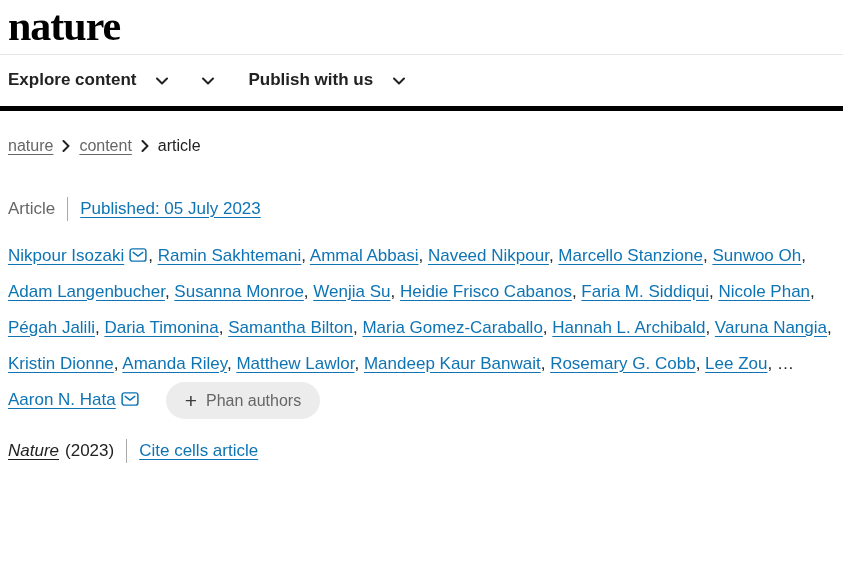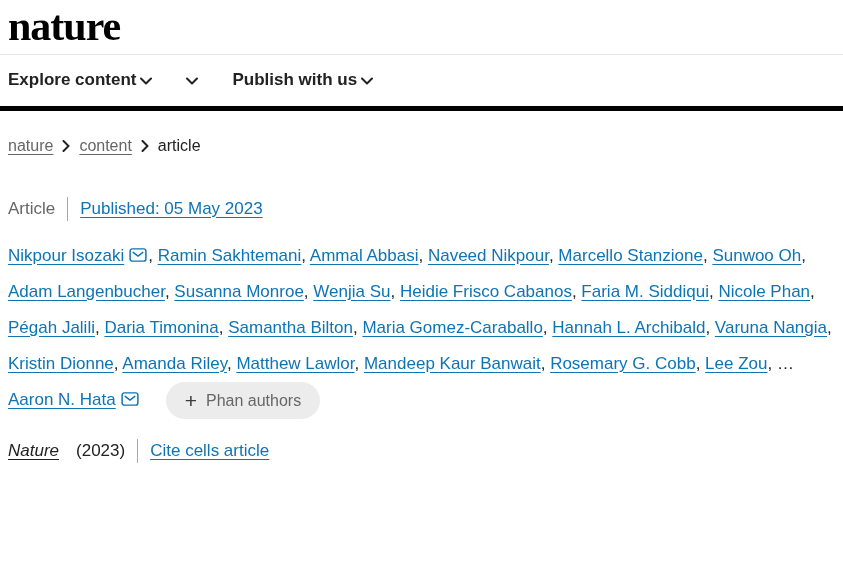--- a/index.html
+++ b/index.html
@@ -20,21 +20,21 @@
   
   .masthead { padding: 5px 8px 7px; }
   .logo {
     font-family: "Liberation Serif", serif;
     font-weight: 700; font-size: 42px; line-height: 1;
     letter-spacing: -1px; color: #000; text-decoration: none; display: inline-block;
   }
   .header-divider { border: 0; border-top: 1px solid var(--divider); height: 0; }
   .nav { display: flex; gap: 34px; padding: 15px 8px 16px; }
   .nav-item {
-    display: inline-flex; align-items: center; gap: 4px;
+    display: inline-flex; align-items: center; gap: 20px;
     font-weight: 700; font-size: 17px; color: var(--text);
     text-decoration: none; cursor: pointer; background: none; border: none;
     font-family: inherit;
     text-align: center;
   }
   .chev { display: inline-block; }
   .primary-rule { height: 5px; background: var(--rule-black); }
   
   .content { padding: 0 8px; }
   .breadcrumb { margin-top: 26px; display: flex; align-items: center; gap: 9px; font-size: 16px; }
@@ -63,21 +63,21 @@
     background: var(--pill-bg); border: none; border-radius: 22px;
     padding: 8px 19px; margin-left: 26px; vertical-align: middle;
     font-family: inherit; font-size: 16px; color: var(--muted); cursor: pointer;
   }
   .plus-glyph { font-size: 21px; line-height: 1; color: #3c3c3c; font-weight: 400; }
   .citation { margin-top: 20px; font-size: 17px; display: flex; align-items: center; }
   .journal-name {
     font-style: italic; color: var(--text);
     text-decoration: underline; text-underline-offset: 3px; cursor: pointer;
   }
-  .journal-year { margin-left: 17px; color: var(--text); }
+  .journal-year { margin-left: 6px; color: var(--text); }
 </style>
 </head>
 <body>
 
 <header>
   <div class="masthead">
     <a class="logo">nature</a>
   </div>
   <hr class="header-divider">
   <nav class="nav">
@@ -115,21 +115,21 @@
         <svg width="8" height="12" viewBox="0 0 8 12" fill="none">
           <path d="M1.5 1l5 5-5 5" stroke="#222" stroke-width="2" stroke-linecap="round" stroke-linejoin="round"></path>
         </svg>
       </span>
     <span class="crumb-current">article</span>
   </nav>
 
   <div class="meta-row">
     <span>Article</span>
     <span class="vbar"></span>
-    <a class="blue-link">Published: 05 May 2023</a>
+    <a class="blue-link">Published: 05 July 2023</a>
   </div>
 
 
   <p class="authors"><span><a>Nikpour Isozaki</a><span class="email-icon"><svg width="18" height="14" viewBox="0 0 20 16" fill="none">
             <rect x="1" y="1" width="18" height="14" rx="2.5" stroke="currentColor" stroke-width="1.7"></rect>
             <path d="M4.5 5l5.5 4.2L15.5 5" stroke="currentColor" stroke-width="1.7" fill="none" stroke-linecap="round" stroke-linejoin="round"></path>
           </svg></span><span class="sep">, </span><a>Ramin Sakhtemani</a><span class="sep">, </span><a>Ammal Abbasi</a><span class="sep">, </span><a>Naveed Nikpour</a><span class="sep">, </span><a>Marcello Stanzione</a><span class="sep">, </span><a>Sunwoo Oh</a><span class="sep">, </span><a>Adam Langenbucher</a><span class="sep">, </span><a>Susanna Monroe</a><span class="sep">, </span><a>Wenjia Su</a><span class="sep">, </span><a>Heidie Frisco Cabanos</a><span class="sep">, </span><a>Faria M. Siddiqui</a><span class="sep">, </span><a>Nicole Phan</a><span class="sep">, </span><a>Pégah Jalili</a><span class="sep">, </span><a>Daria Timonina</a><span class="sep">, </span><a>Samantha Bilton</a><span class="sep">, </span><a>Maria Gomez-Caraballo</a><span class="sep">, </span><a>Hannah L. Archibald</a><span class="sep">, </span><a>Varuna Nangia</a><span class="sep">, </span><a>Kristin Dionne</a><span class="sep">, </span><a>Amanda Riley</a><span class="sep">, </span><a>Matthew Lawlor</a><span class="sep">, </span><a>Mandeep Kaur Banwait</a><span class="sep">, </span><a>Rosemary G. Cobb</a><span class="sep">, </span><a>Lee Zou</a><span class="sep">, </span><span class="ellipsis">… </span><a>Aaron N. Hata</a><span class="email-icon"><svg width="18" height="14" viewBox="0 0 20 16" fill="none">
             <rect x="1" y="1" width="18" height="14" rx="2.5" stroke="currentColor" stroke-width="1.7"></rect>
             <path d="M4.5 5l5.5 4.2L15.5 5" stroke="currentColor" stroke-width="1.7" fill="none" stroke-linecap="round" stroke-linejoin="round"></path>
           </svg></span></span><button class="show-authors-btn">

